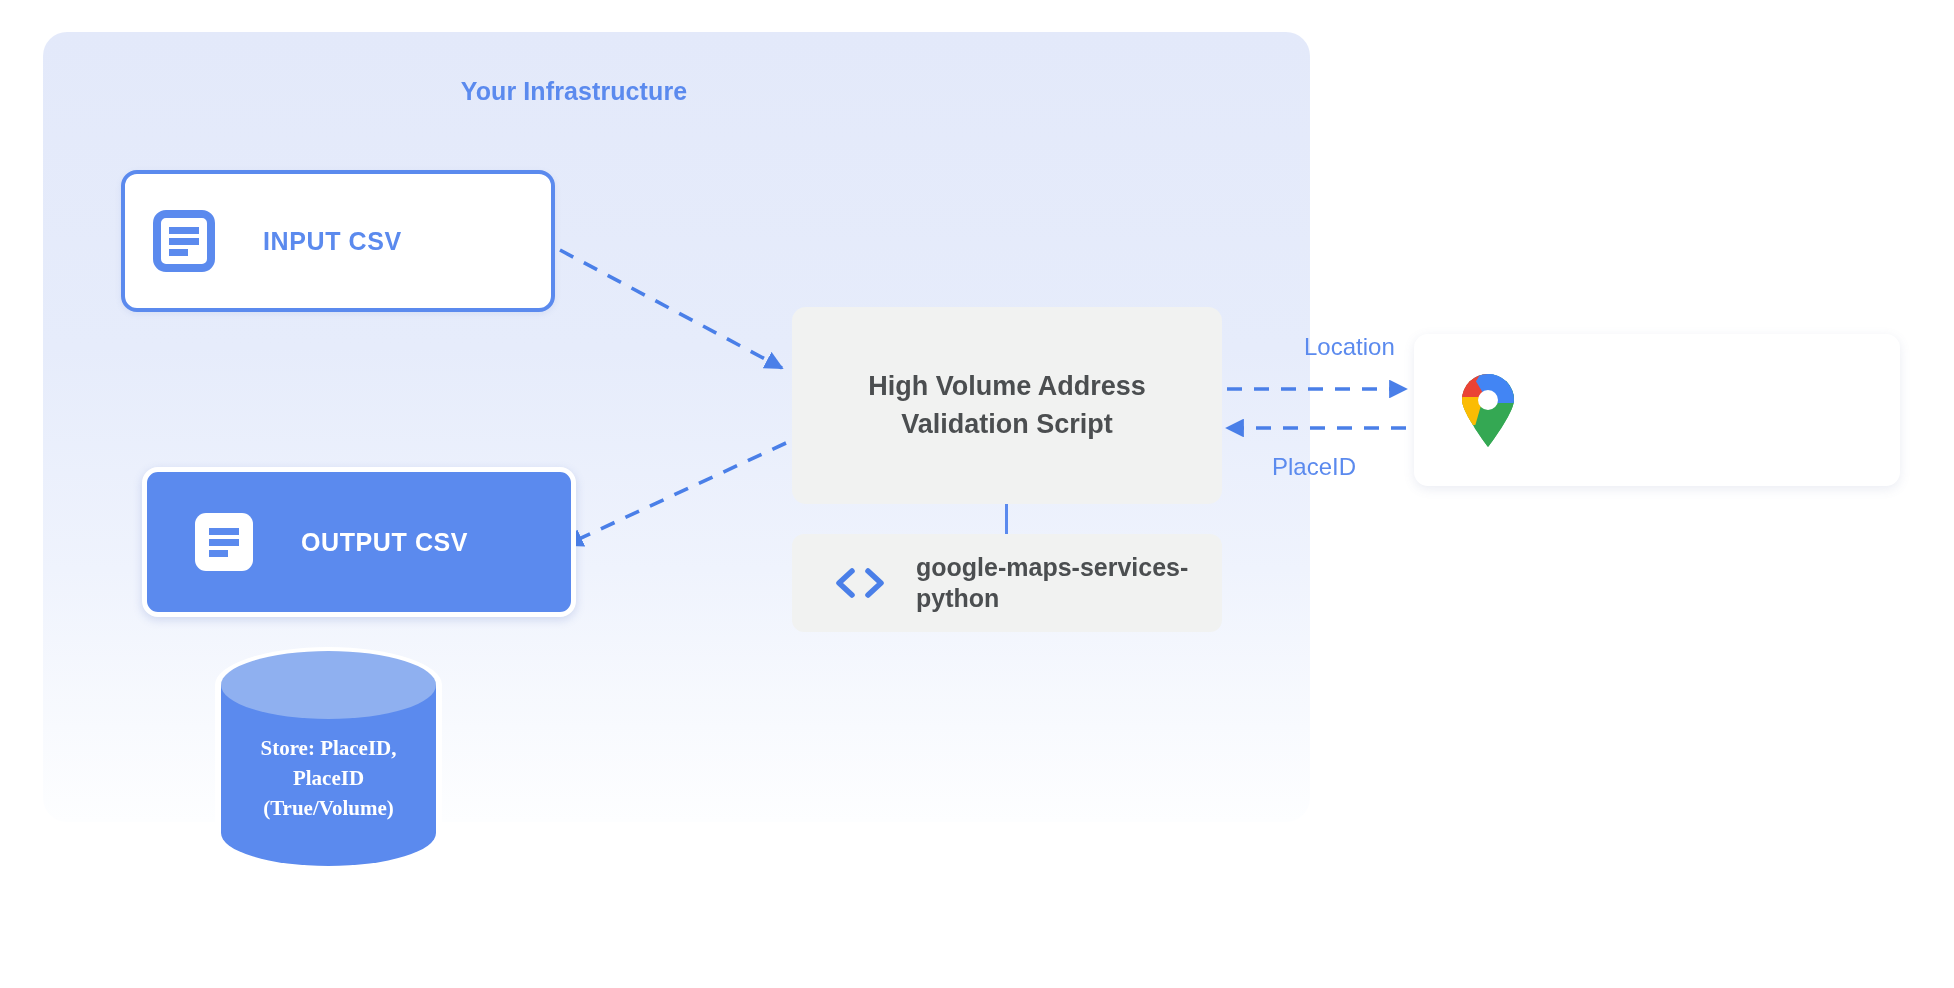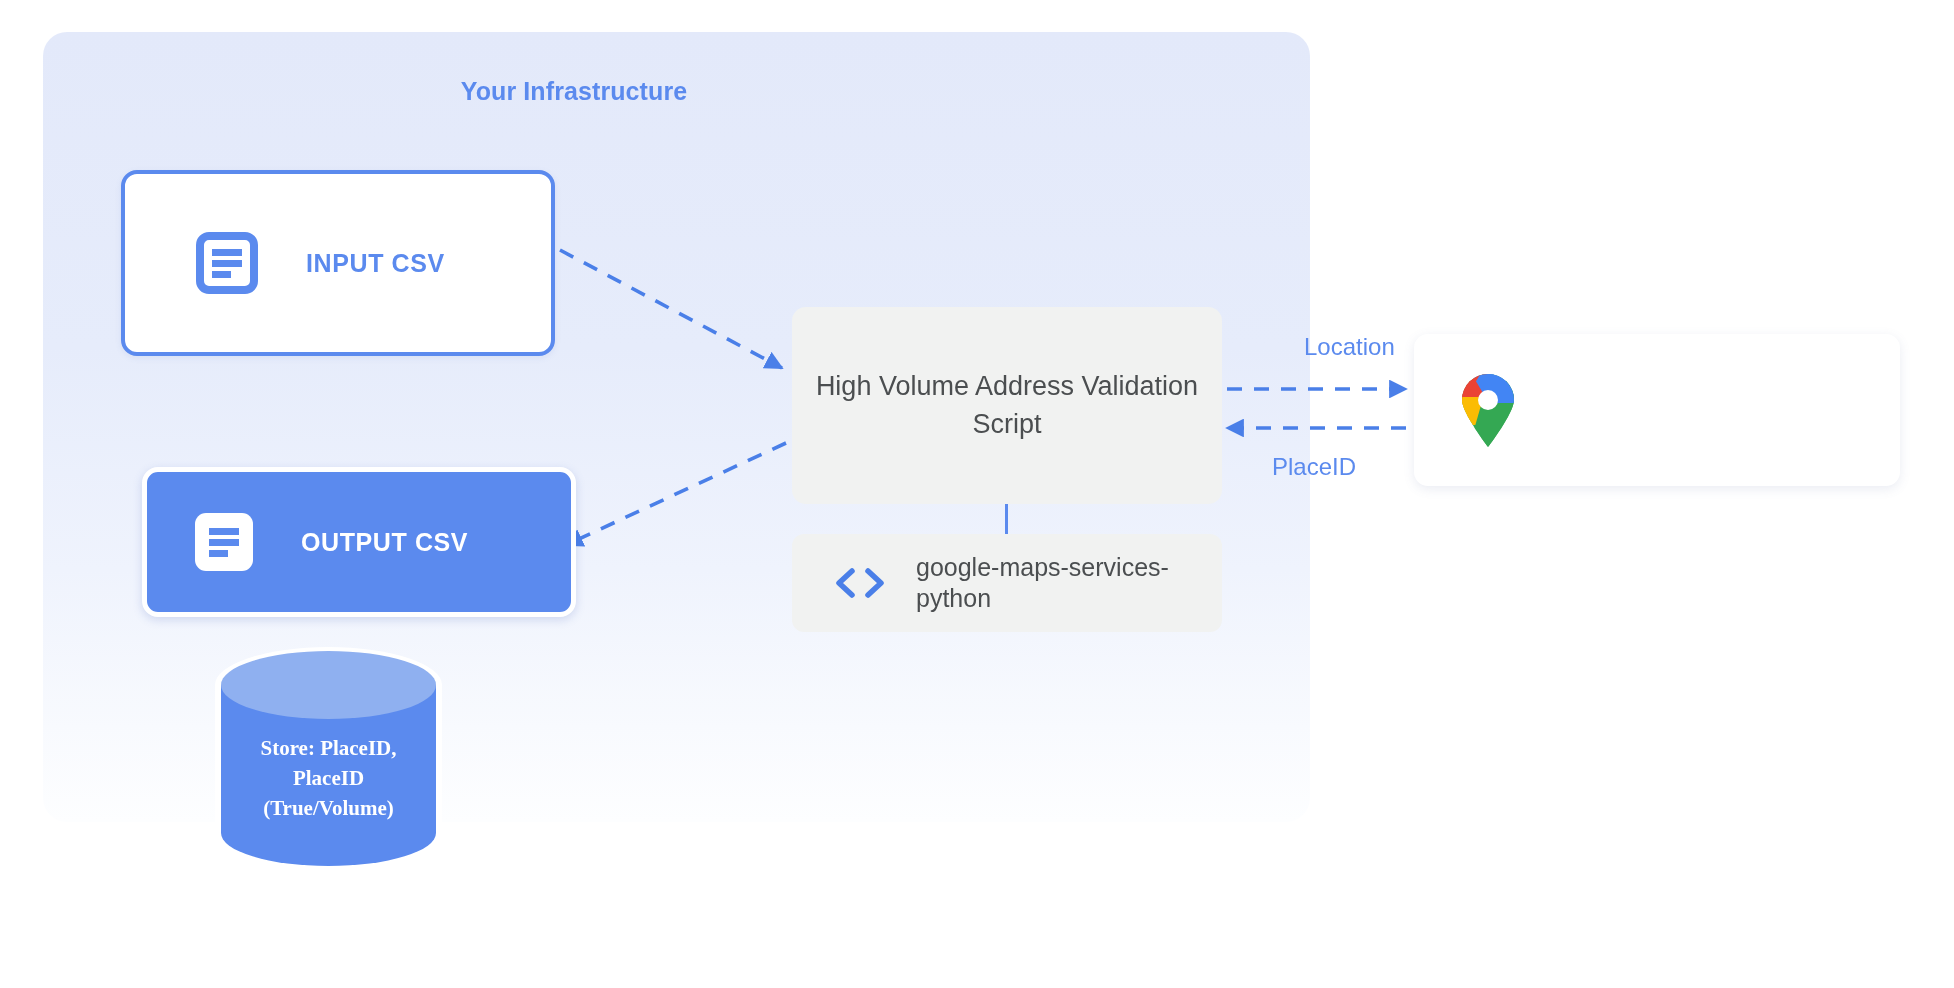--- a/index.html
+++ b/index.html
@@ -47,25 +47,25 @@
     box-sizing: border-box;
     display: flex;
     align-items: center;
   }
 
   
   #input-csv {
     left: 121px;
     top: 170px;
     width: 434px;
-    height: 186px;
+    height: 142px;
     background: #ffffff;
     border: 4px solid #5b8aee;
     border-radius: 16px;
-    padding-left: 71px;
+    padding-left: 28px;
     box-shadow: 0 2px 6px rgba(80,110,190,.10);
   }
   #input-csv .node-label {
     font-size: 25px;
     font-weight: bold;
     color: #5b8aee;
     letter-spacing: .6px;
     margin-left: 48px;
   }
 
@@ -101,40 +101,40 @@
     height: 197px;
     background: #f1f2f1;
     border-radius: 14px;
     flex-direction: column;
     justify-content: center;
     align-items: center;
     text-align: center;
   }
   #script-box .node-label {
     font-size: 27px;
-    font-weight: normal;
+    font-weight: bold;
     color: #4b4e50;
     line-height: 1.38;
     padding: 0 18px;
   }
 
   
   #library-box {
     left: 792px;
     top: 534px;
     width: 430px;
     height: 98px;
     background: #f1f2f1;
     border-radius: 12px;
     align-items: center;
     padding-left: 40px;
   }
   #library-box .node-label {
     font-size: 25px;
-    font-weight: normal;
+    font-weight: bold;
     color: #4b4e50;
     line-height: 1.26;
     margin-left: 28px;
     text-align: left;
   }
   .code-icon { width: 56px; height: 40px; flex: none; }
 
   
   #script-library-connector {
     position: absolute;

